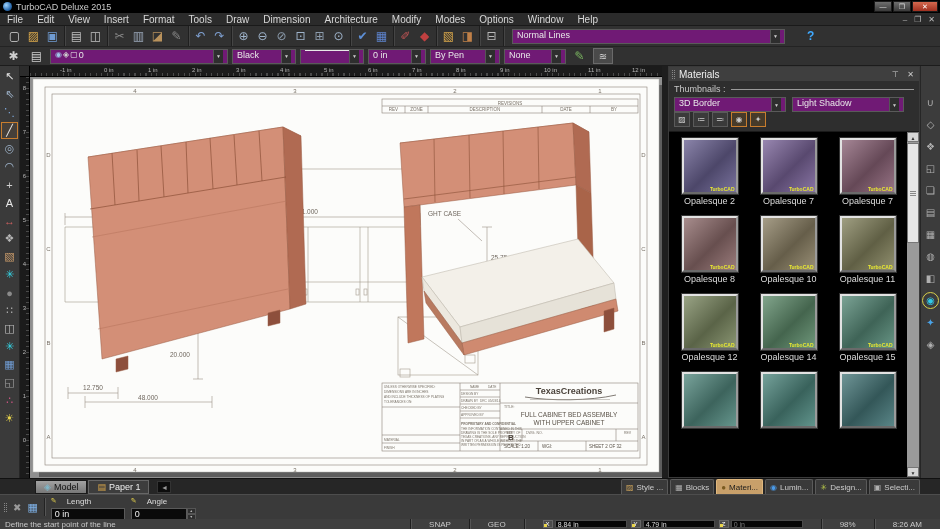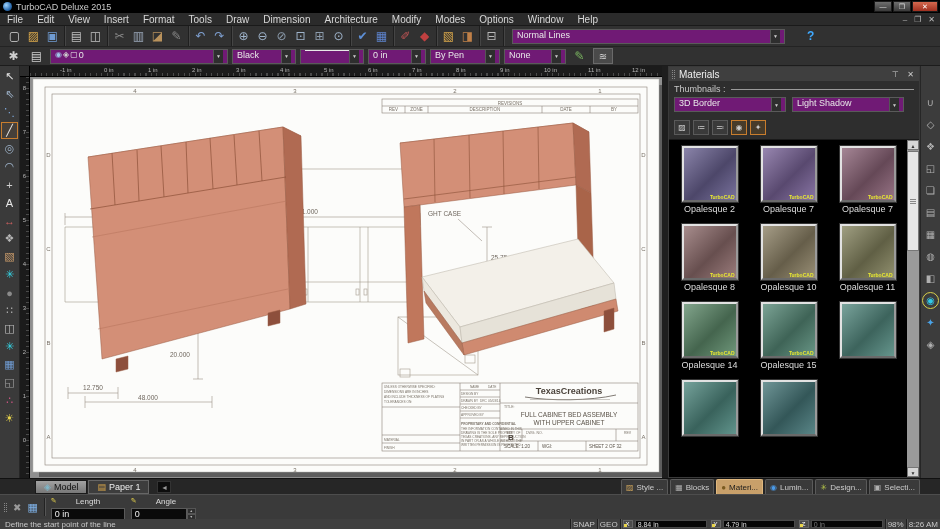--- a/index.html
+++ b/index.html
@@ -52,21 +52,21 @@
 
   
   .materials{position:absolute;top:66px;left:668px;width:252px;bottom:51px;background:#000;border:1px solid #3a3a3a;display:flex;flex-direction:column}
   .mat-header{height:14px;background:#3f3f3f;display:flex;align-items:center;font-size:10px;color:#eee;padding:0 3px;gap:4px;flex:0 0 auto}
   .grip{width:3px;height:9px;border-left:1px dotted #888;border-right:1px dotted #888}
   .mat-header .hbtn{margin-left:auto;font-size:8px;color:#ccc;width:11px;text-align:center}
   .mat-header .hbtn + .hbtn{margin-left:0}
   .mat-controls{background:#2e2e2e;padding:3px 5px 4px;flex:0 0 auto;border-bottom:1px solid #1a1a1a}
   .thumb-row{display:flex;align-items:center;gap:5px;font-size:9px;color:#c8c8c8;margin-bottom:3px}
   .thumb-row .rule{flex:1;height:1px;background:#9a9a9a}
-  .combo-row{display:flex;gap:6px;margin-bottom:8px}
+  .combo-row{display:flex;gap:6px;margin-bottom:0}
   .mat-combo{width:112px}
   .size-row{display:flex;align-items:center;gap:6px;font-size:9px;color:#c8c8c8;margin-bottom:4px}
   .slider{position:relative;width:150px;height:12px}
   .slider .track{position:absolute;left:0;right:0;top:5px;height:2px;background:#888}
   .slider .handle{position:absolute;left:40%;top:0;width:7px;height:12px;background:#cfcfcf;border:1px solid #666}
   .cat-row{display:flex;gap:3px;align-items:center}
   .cat-combo{flex:1}
   .cat-btn{width:16px;height:15px;background:#3a3a3a;border:1px solid #5a5a5a;display:flex;align-items:center;justify-content:center;font-size:8px;color:#ccc}
   .cat-btn[data-active="true"]{border-color:#c87d2e;background:#473b2a}
   .mat-body{flex:1;display:flex;overflow:hidden;background:#000}
@@ -93,32 +93,32 @@
   .ptab{height:15px;padding:0 4px;font-size:8px;display:flex;align-items:center;gap:3px;background:#3a3a3a;color:#ccc;border:1px solid #5a5a5a;border-bottom:none;border-radius:2px 2px 0 0;white-space:nowrap}
   .ptab[data-active="true"]{background:#c8a06a;color:#1a1a1a;border-color:#e0b87e}
   .ptab .picon{font-size:8px}
 
   
   .inspector{position:absolute;left:0;right:0;top:494px;height:25px;background:#3a3a3a;border-top:1px solid #4d4d4d;display:flex;align-items:center;padding-left:4px;gap:6px}
   .insp-ico{font-size:10px;color:#9a9a9a}
   .insp-ico.calc{color:#7fb2e8;font-size:11px}
   .vsep{width:1px;height:18px;background:#222;box-shadow:1px 0 0 #555}
   .fgroup{display:flex;flex-direction:column}
-  .flabel{font-size:8px;color:#ddd;display:flex;align-items:center;gap:19px;height:14px}
+  .flabel{font-size:8px;color:#ddd;display:flex;align-items:center;gap:10px;height:14px}
   .flabel .pencil{color:#e8d44a;font-size:7px}
   .finput{width:74px;height:12px;background:#0a0a0a;border:1px solid #5a5a5a;color:#eee;font-size:9px;padding:0 3px;display:flex;align-items:center}
   .angle-wrap{display:flex}
   .spinner{display:flex;flex-direction:column;width:9px}
   .spin-btn{height:6px;background:#2e2e2e;border:1px solid #555;color:#bbb;font-size:4px;line-height:4px;text-align:center}
 
   
   .statusbar{position:absolute;left:0;right:0;top:519px;height:10px;background:#3f3f3f;display:flex;align-items:center;font-size:8px;color:#c8c8c8}
   .status-msg{padding-left:5px}
   .status-right{margin-left:auto;display:flex;align-items:center;height:100%}
-  .seg{border-left:1px solid #1f1f1f;box-shadow:inset 1px 0 0 #555;padding:0 2px;height:100%;display:flex;align-items:center;white-space:nowrap}
+  .seg{border-left:1px solid #1f1f1f;box-shadow:inset 1px 0 0 #555;padding:0 18px;height:100%;display:flex;align-items:center;white-space:nowrap}
   .axis-chip{display:flex;align-items:center;gap:2px}
   .axis-badge{position:relative;width:10px;height:8px;background:#4a4a4a;border:1px solid #666;color:#fff;font-size:6px;display:flex;align-items:center;justify-content:center}
   .axis-badge b{position:absolute;left:0;bottom:0;width:3px;height:3px;background:#e8d44a}
   .axis-val{width:72px;height:8px;background:#060606;border:1px solid #4a4a4a;color:#ddd;font-size:7px;padding:0 2px;display:flex;align-items:center}
   .axis-val[data-dim="true"]{color:#7a7a7a}
 </style>
 </head>
 <body>
 
 <div class="titlebar">
@@ -610,20 +610,26 @@
         </div>
         <div class="mat-label">Opalesque 10</div>
       </div>
         <div class="mat-cell">
         <div class="swatch" style="background-color: rgb(133, 132, 95);">
           <span class="wm">TurboCAD</span>
         </div>
         <div class="mat-label">Opalesque 11</div>
       </div>
         <div class="mat-cell">
+        <div class="swatch" style="background-color: rgb(125, 138, 99);">
+          <span class="wm">TurboCAD</span>
+        </div>
+        <div class="mat-label">Opalesque 12</div>
+      </div>
+        <div class="mat-cell">
         <div class="swatch" style="background-color: rgb(95, 140, 108);">
           <span class="wm">TurboCAD</span>
         </div>
         <div class="mat-label">Opalesque 14</div>
       </div>
         <div class="mat-cell">
         <div class="swatch" style="background-color: rgb(87, 138, 120);">
           <span class="wm">TurboCAD</span>
         </div>
         <div class="mat-label">Opalesque 15</div>

